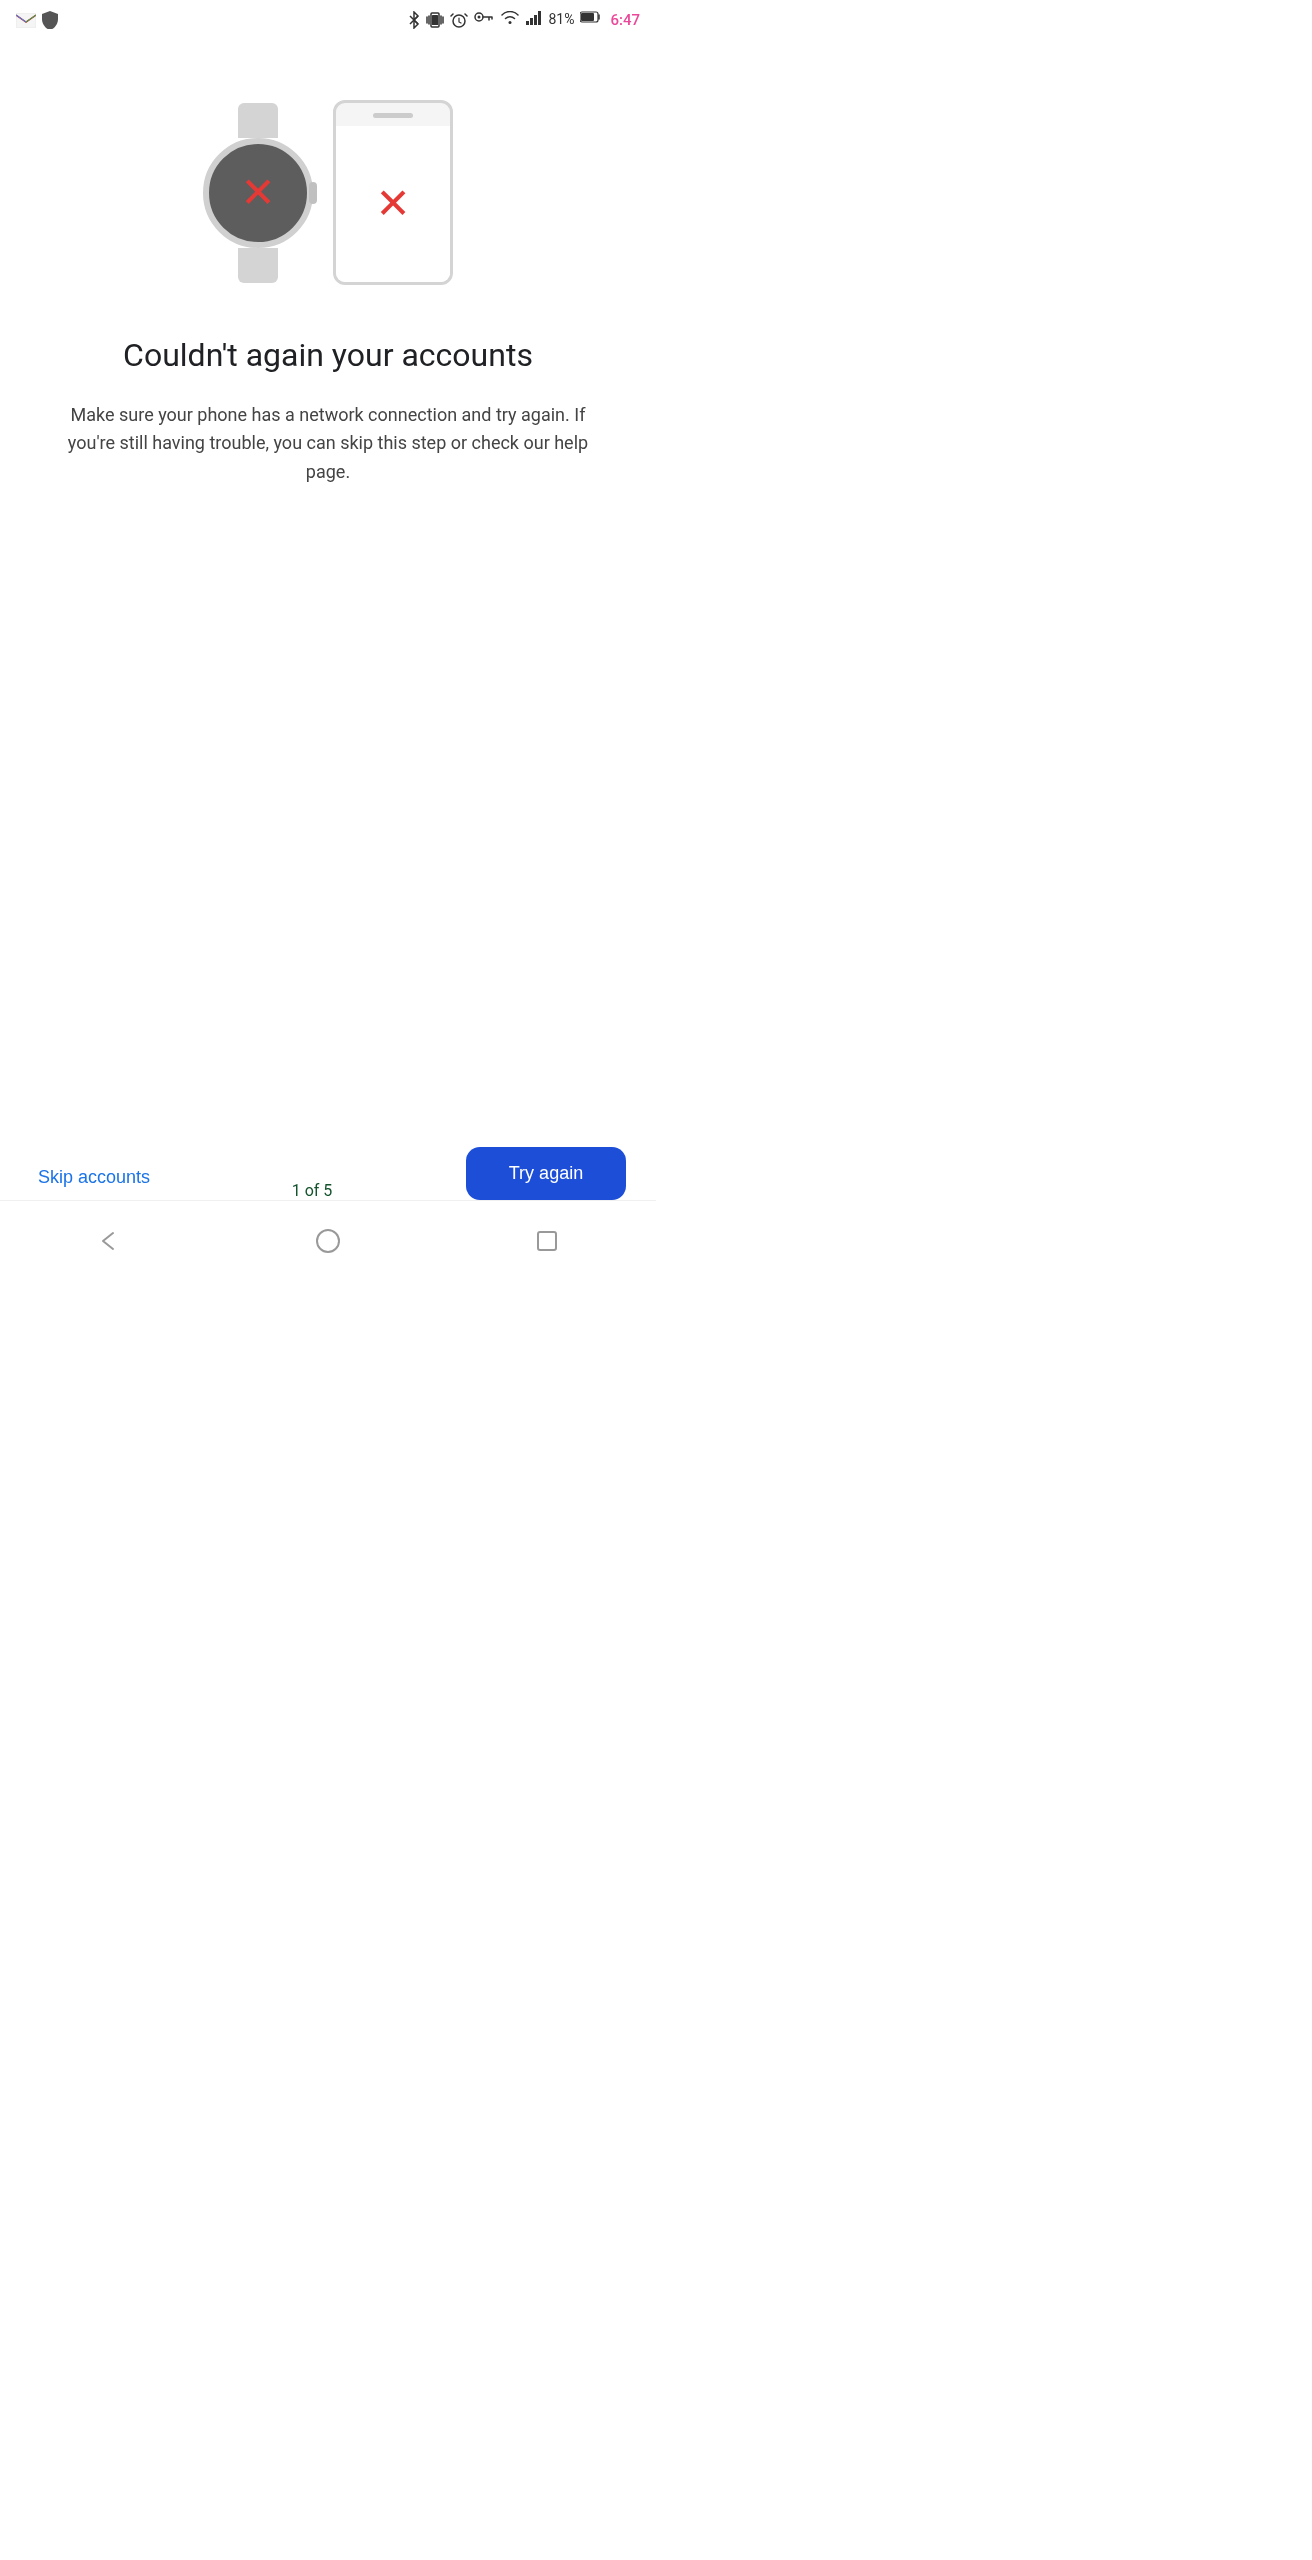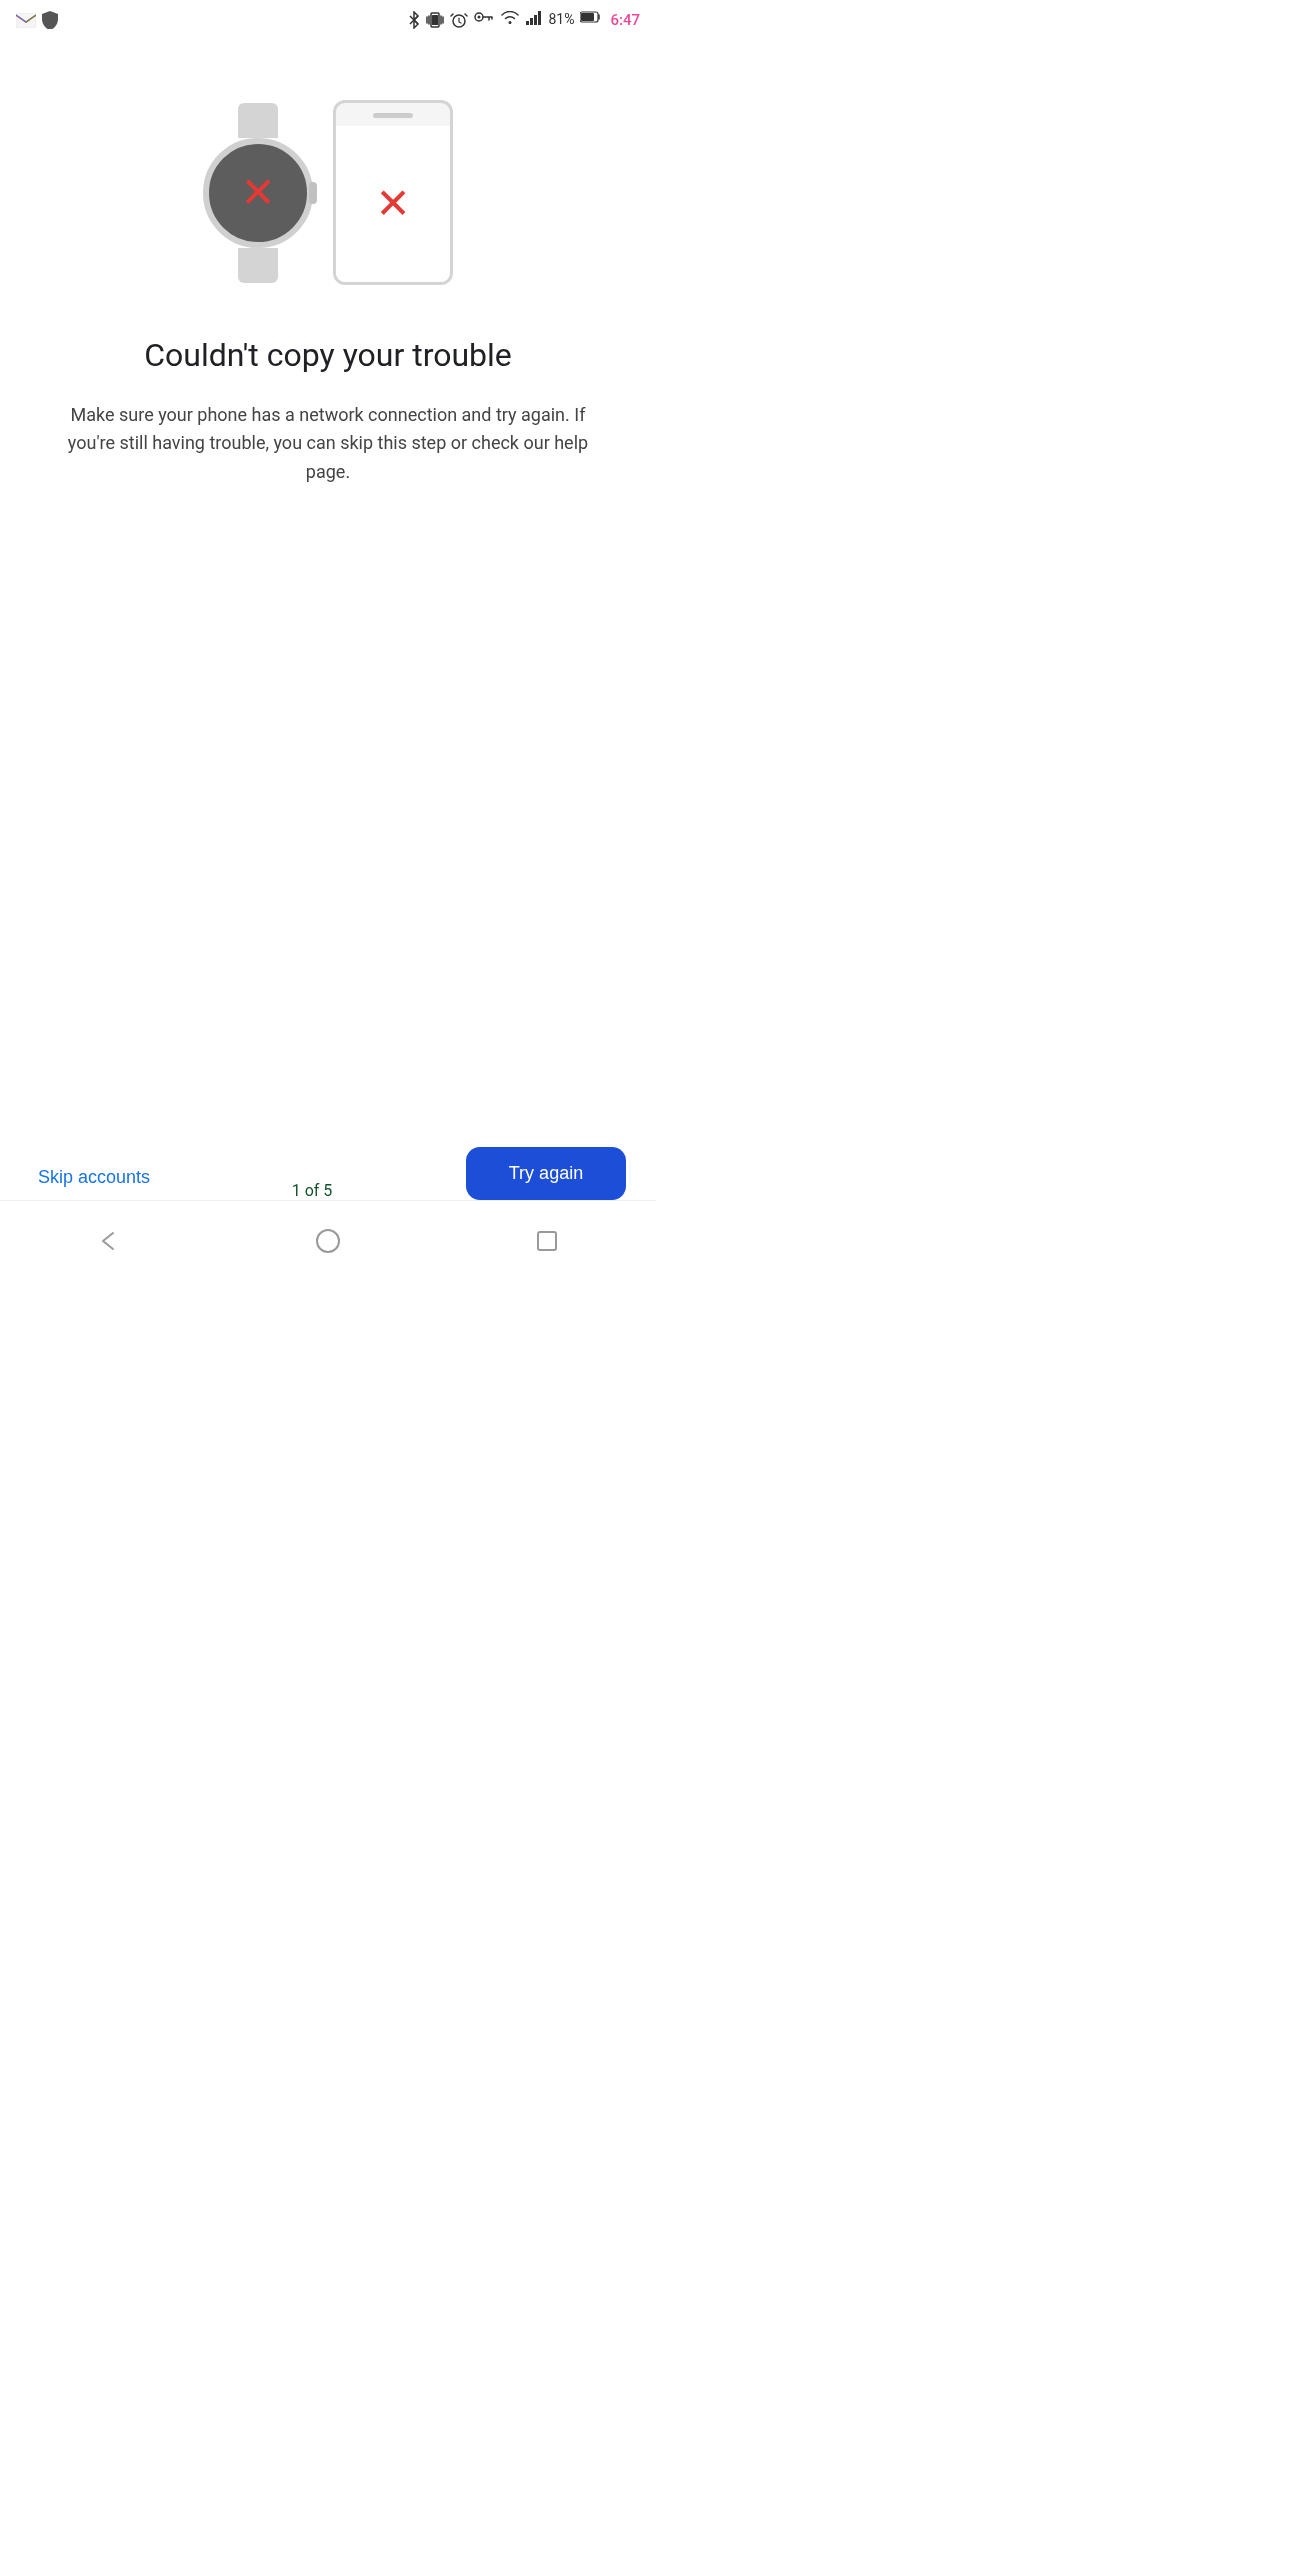--- a/index.html
+++ b/index.html
@@ -319,21 +319,21 @@
     <div class="phone-container">
       <div class="phone-case">
         <div class="phone-speaker"></div>
         <div class="phone-screen">
           <span class="x-mark">✕</span>
         </div>
       </div>
     </div>
   </div>
 
-  <h1 class="title">Couldn't copy your trouble</h1>
+  <h1 class="title">Couldn't again your accounts</h1>
 
   <p class="description">Make sure your phone has a network connection and try again. If you're still having trouble, you can skip this step or check our help page.</p>
 
 </div>
 
 <div class="bottom-bar">
   <button class="skip-button">Skip accounts</button>
   <span class="page-indicator">1 of 5</span>
   <button class="try-again-button">Try again</button>
 </div>

